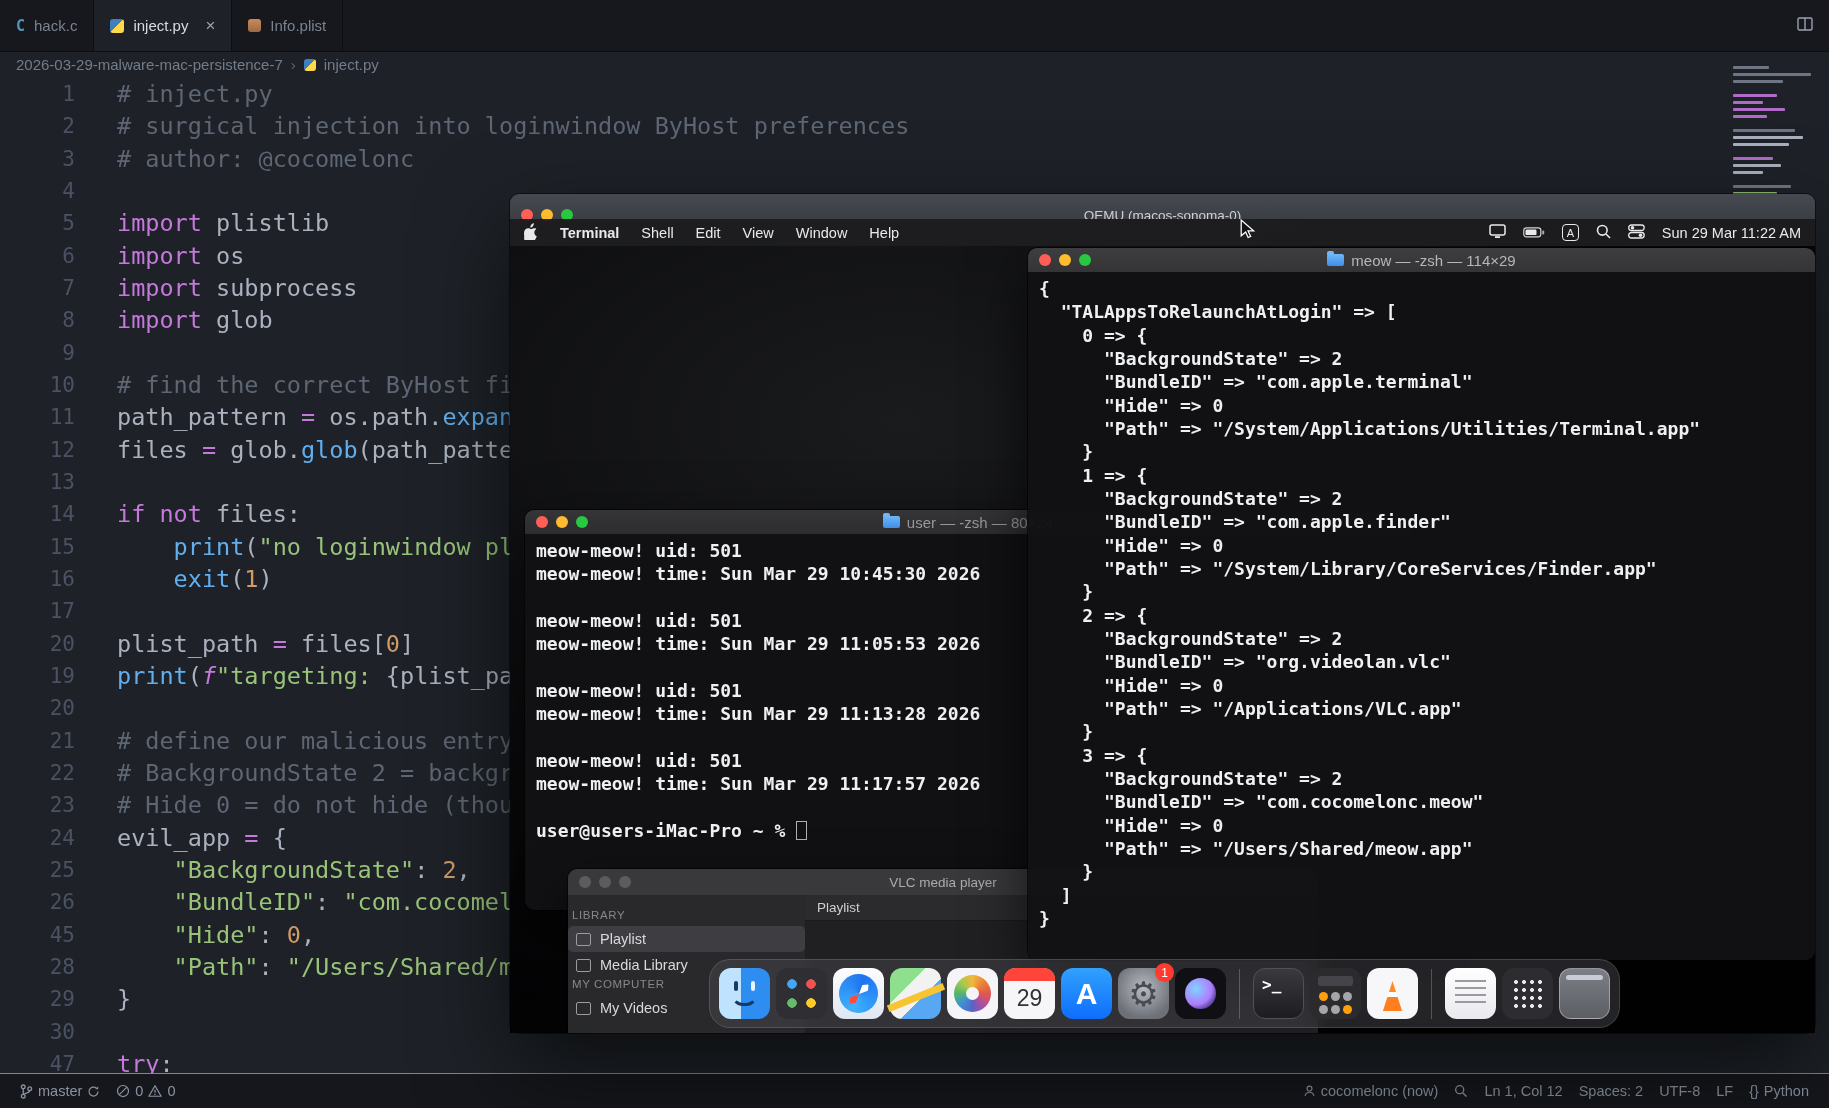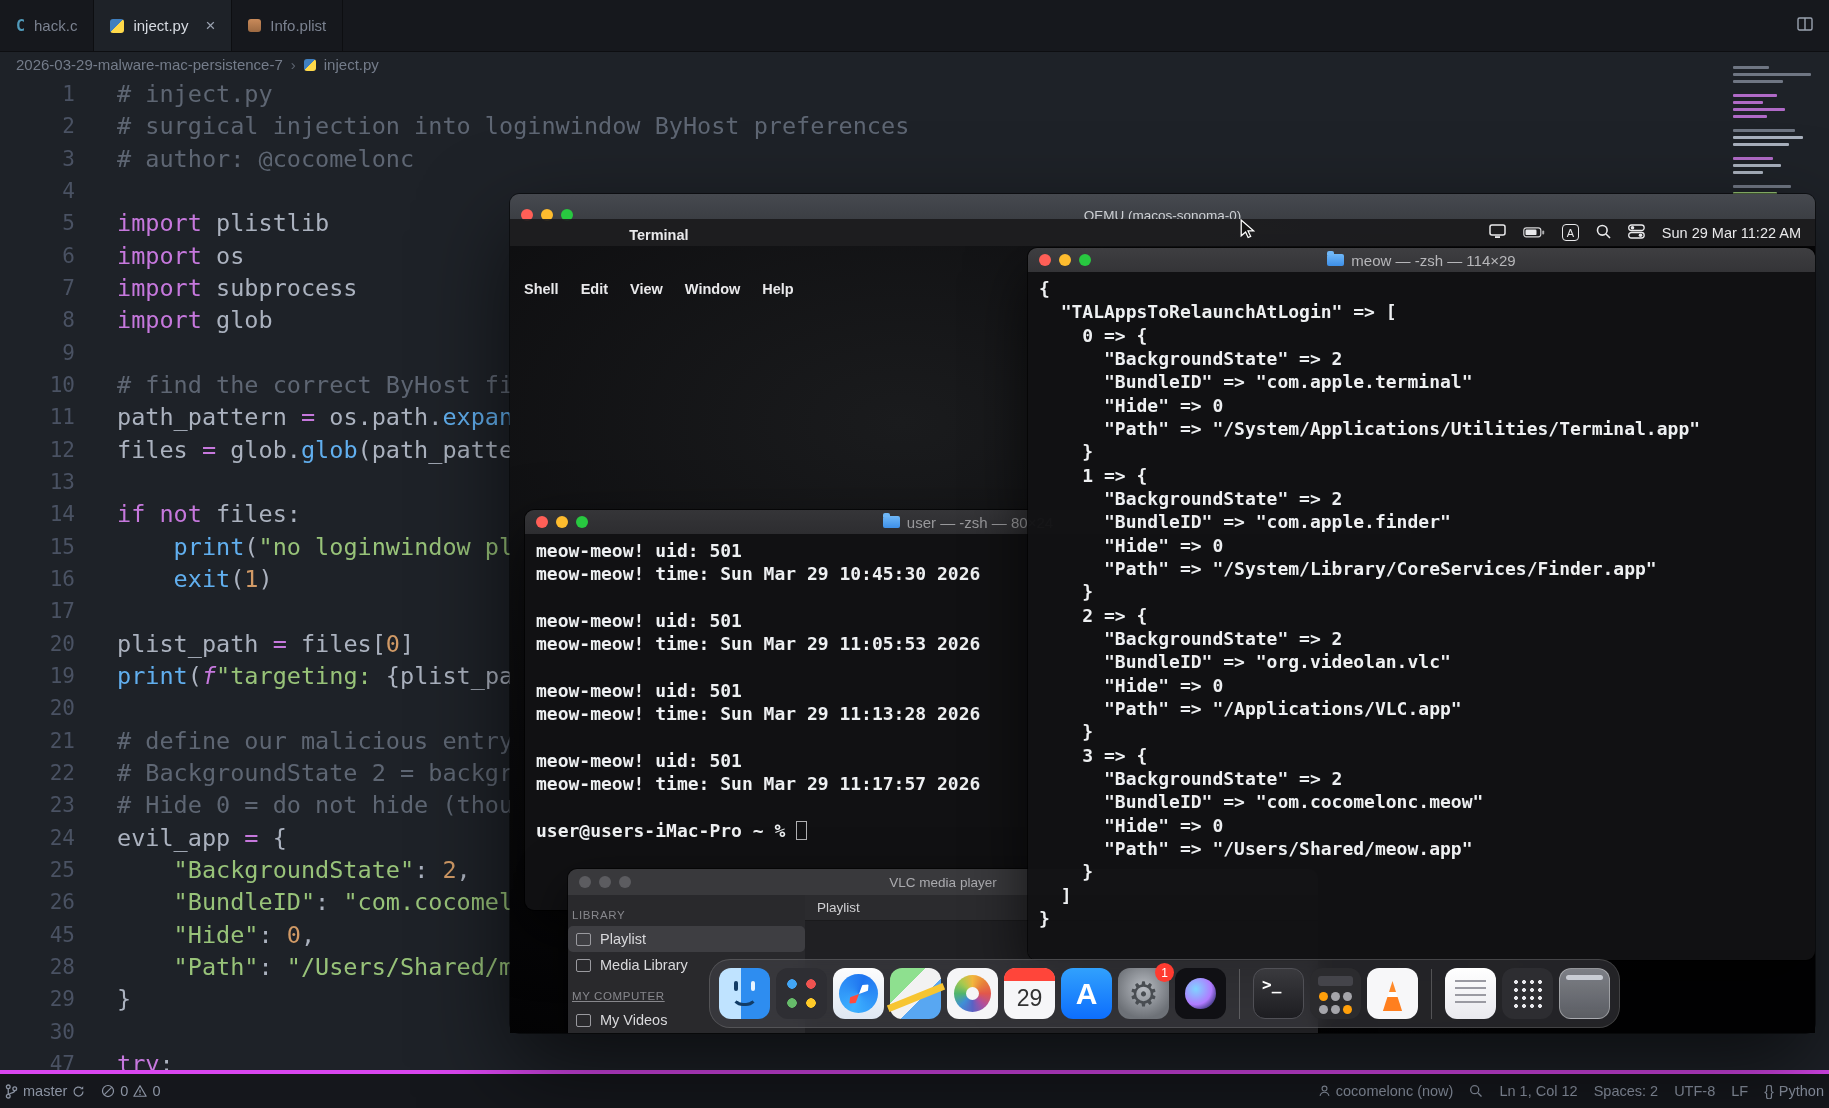--- a/index.html
+++ b/index.html
@@ -16,36 +16,36 @@
   .icon-py.small{width:12px;height:12px;}
   .icon-plist{width:13px;height:13px;border-radius:3px;background:linear-gradient(180deg,#c98a5a,#9d6a42);flex-shrink:0;}
   .breadcrumb{position:absolute;top:51px;left:0;height:27px;display:flex;align-items:center;gap:8px;padding-left:16px;font-size:15px;color:#747c8a;z-index:2;}
   .breadcrumb .chev{color:#5c6470;font-size:15px;}
   .code{position:absolute;top:78px;left:0;right:0;z-index:1;}
   .code-row{display:flex;height:32.33px;align-items:center;font-family:"DejaVu Sans Mono",monospace;font-size:23.5px;}
   .gutter-num{width:75px;text-align:right;color:#4a5263;font-size:21px;flex-shrink:0;}
   .code-text{margin-left:42px;white-space:pre;}
   .minimap{position:absolute;right:10px;top:66px;width:86px;display:flex;flex-direction:column;gap:4px;z-index:1;}
   .minimap i{height:3px;border-radius:1px;display:block;}
-  .statusbar{position:absolute;left:0;right:0;bottom:0;height:34px;background:#15171c;border-top:4px solid #d946ef;display:flex;align-items:center;justify-content:space-between;padding:0 5px;font-size:14.5px;color:#8b93a2;z-index:5;}
+  .statusbar{position:absolute;left:0;right:0;bottom:0;height:34px;background:#15171c;border-top:1px solid #d946ef;display:flex;align-items:center;justify-content:space-between;padding:0 20px;font-size:14.5px;color:#8b93a2;z-index:5;}
   .sb-group{display:flex;align-items:center;gap:16px;}
   .sb-item{display:flex;align-items:center;gap:5px;}
   .sb-item svg{display:block;}
   
   .qemu{position:absolute;left:510px;top:194px;width:1305px;height:839px;border-radius:10px;box-shadow:0 35px 90px rgba(0,0,0,.6),0 0 0 1px rgba(0,0,0,.5);z-index:10;}
   .qemu-titlebar{height:42px;background:linear-gradient(180deg,#46494f,#34373c);border-radius:9px 9px 0 0;display:flex;align-items:center;position:relative;}
   .traffic{display:flex;gap:8px;margin-left:11px;z-index:2;}
   .light{width:12px;height:12px;border-radius:50%;}
   .l-red{background:#ff5f57;} .l-yellow{background:#febc2e;} .l-green{background:#28c840;} .l-gray{background:#5c5c60;}
   .qemu-title{position:absolute;left:0;right:0;text-align:center;font-size:13.5px;color:#cdd0d4;}
   .screen{position:absolute;top:25px;left:0;right:0;bottom:0;overflow:hidden;background:radial-gradient(1200px 700px at 30% 25%,#1a1b1d,#0b0b0d 55%,#020203);}
   .menubar{position:absolute;top:0;left:0;right:0;height:27px;background:rgba(30,30,32,.93);display:flex;align-items:center;padding:0 14px;color:#e9e9eb;font-size:14.5px;z-index:40;}
-  .menu-left{display:flex;align-items:center;gap:38px;flex-direction:column;}
+  .menu-left{display:flex;align-items:center;gap:22px;}
   .app-name{font-weight:700;}
-  .menu-item{cursor:default;font-weight:bold;}
+  .menu-item{cursor:default;}
   .menu-right{margin-left:auto;display:flex;align-items:center;gap:17px;}
   .input-a{width:17px;height:17px;border:1.5px solid #e9e9eb;border-radius:4px;display:flex;align-items:center;justify-content:center;font-size:11px;box-sizing:border-box;}
   
   .term{position:absolute;border-radius:9px;overflow:hidden;box-shadow:0 22px 60px rgba(0,0,0,.65),0 0 0 1px rgba(0,0,0,.6);}
   .term-user{left:15px;top:291px;width:886px;height:400px;z-index:11;}
   .term-meow{left:518px;top:29px;width:787px;height:712px;z-index:13;}
   .term-titlebar{height:24px;display:flex;align-items:center;position:relative;background:linear-gradient(180deg,#3e3e41,#343437);}
   .term-user .term-titlebar{background:linear-gradient(180deg,#353538,#2d2d30);}
   .term-title{position:absolute;left:0;right:0;display:flex;align-items:center;justify-content:center;gap:7px;font-size:15px;color:#b6b6b9;}
   .term-user .term-title{color:#98989b;}
@@ -56,21 +56,21 @@
   .cursor{display:inline-block;width:11px;height:19px;vertical-align:-3px;}
   .cursor.solid{background:#b0b0b2;}
   .cursor.hollow{border:1.5px solid #b0b0b2;box-sizing:border-box;}
   
   .vlc{position:absolute;left:58px;top:650px;width:750px;height:180px;z-index:12;border-radius:9px 9px 0 0;overflow:hidden;box-shadow:0 18px 50px rgba(0,0,0,.6),0 0 0 1px rgba(0,0,0,.55);}
   .vlc-titlebar{height:26px;background:#39393c;display:flex;align-items:center;position:relative;}
   .vlc-title{position:absolute;left:0;right:0;text-align:center;font-size:13.5px;color:#ababaf;}
   .vlc-body{position:absolute;top:26px;left:0;right:0;bottom:0;display:flex;}
   .vlc-side{width:237px;background:#29292c;padding:8px 0;box-sizing:border-box;}
   .side-header{font-size:11.5px;color:#87878c;letter-spacing:.6px;margin:6px 0 5px 4px;}
-  .side-header.second{margin-top:12px;text-decoration:underline;}
+  .side-header.second{margin-top:0;}
   .side-item{display:flex;align-items:center;gap:9px;height:26px;font-size:14.5px;color:#d9d9dc;border-radius:5px;padding:0 8px;}
   .side-item.selected{background:#3e3e42;}
   .side-ic{width:13px;height:11px;border:1.5px solid #9a9a9f;border-radius:2px;flex-shrink:0;}
   .vlc-main{flex:1;background:#202023;}
   .vlc-main-header{height:25px;background:#2b2b2e;border-bottom:1px solid #1a1a1c;display:flex;align-items:center;padding:0 12px;font-size:13.5px;color:#cfcfd2;}
   
   .dock{position:absolute;left:199px;top:740px;width:911px;height:69px;background:rgba(70,70,75,.5);border:1px solid rgba(255,255,255,.14);border-radius:21px;display:flex;align-items:center;gap:6px;padding:0 9px;box-sizing:border-box;z-index:30;backdrop-filter:blur(8px);}
   .dock-icon{position:relative;width:51px;height:51px;border-radius:12px;flex-shrink:0;}
   .dock-sep{width:1px;height:50px;background:rgba(255,255,255,.22);margin:0 7px;flex-shrink:0;}
   .ic-finder{background:linear-gradient(90deg,#bfe3ff 0 44%,#2e8df0 44%);}

